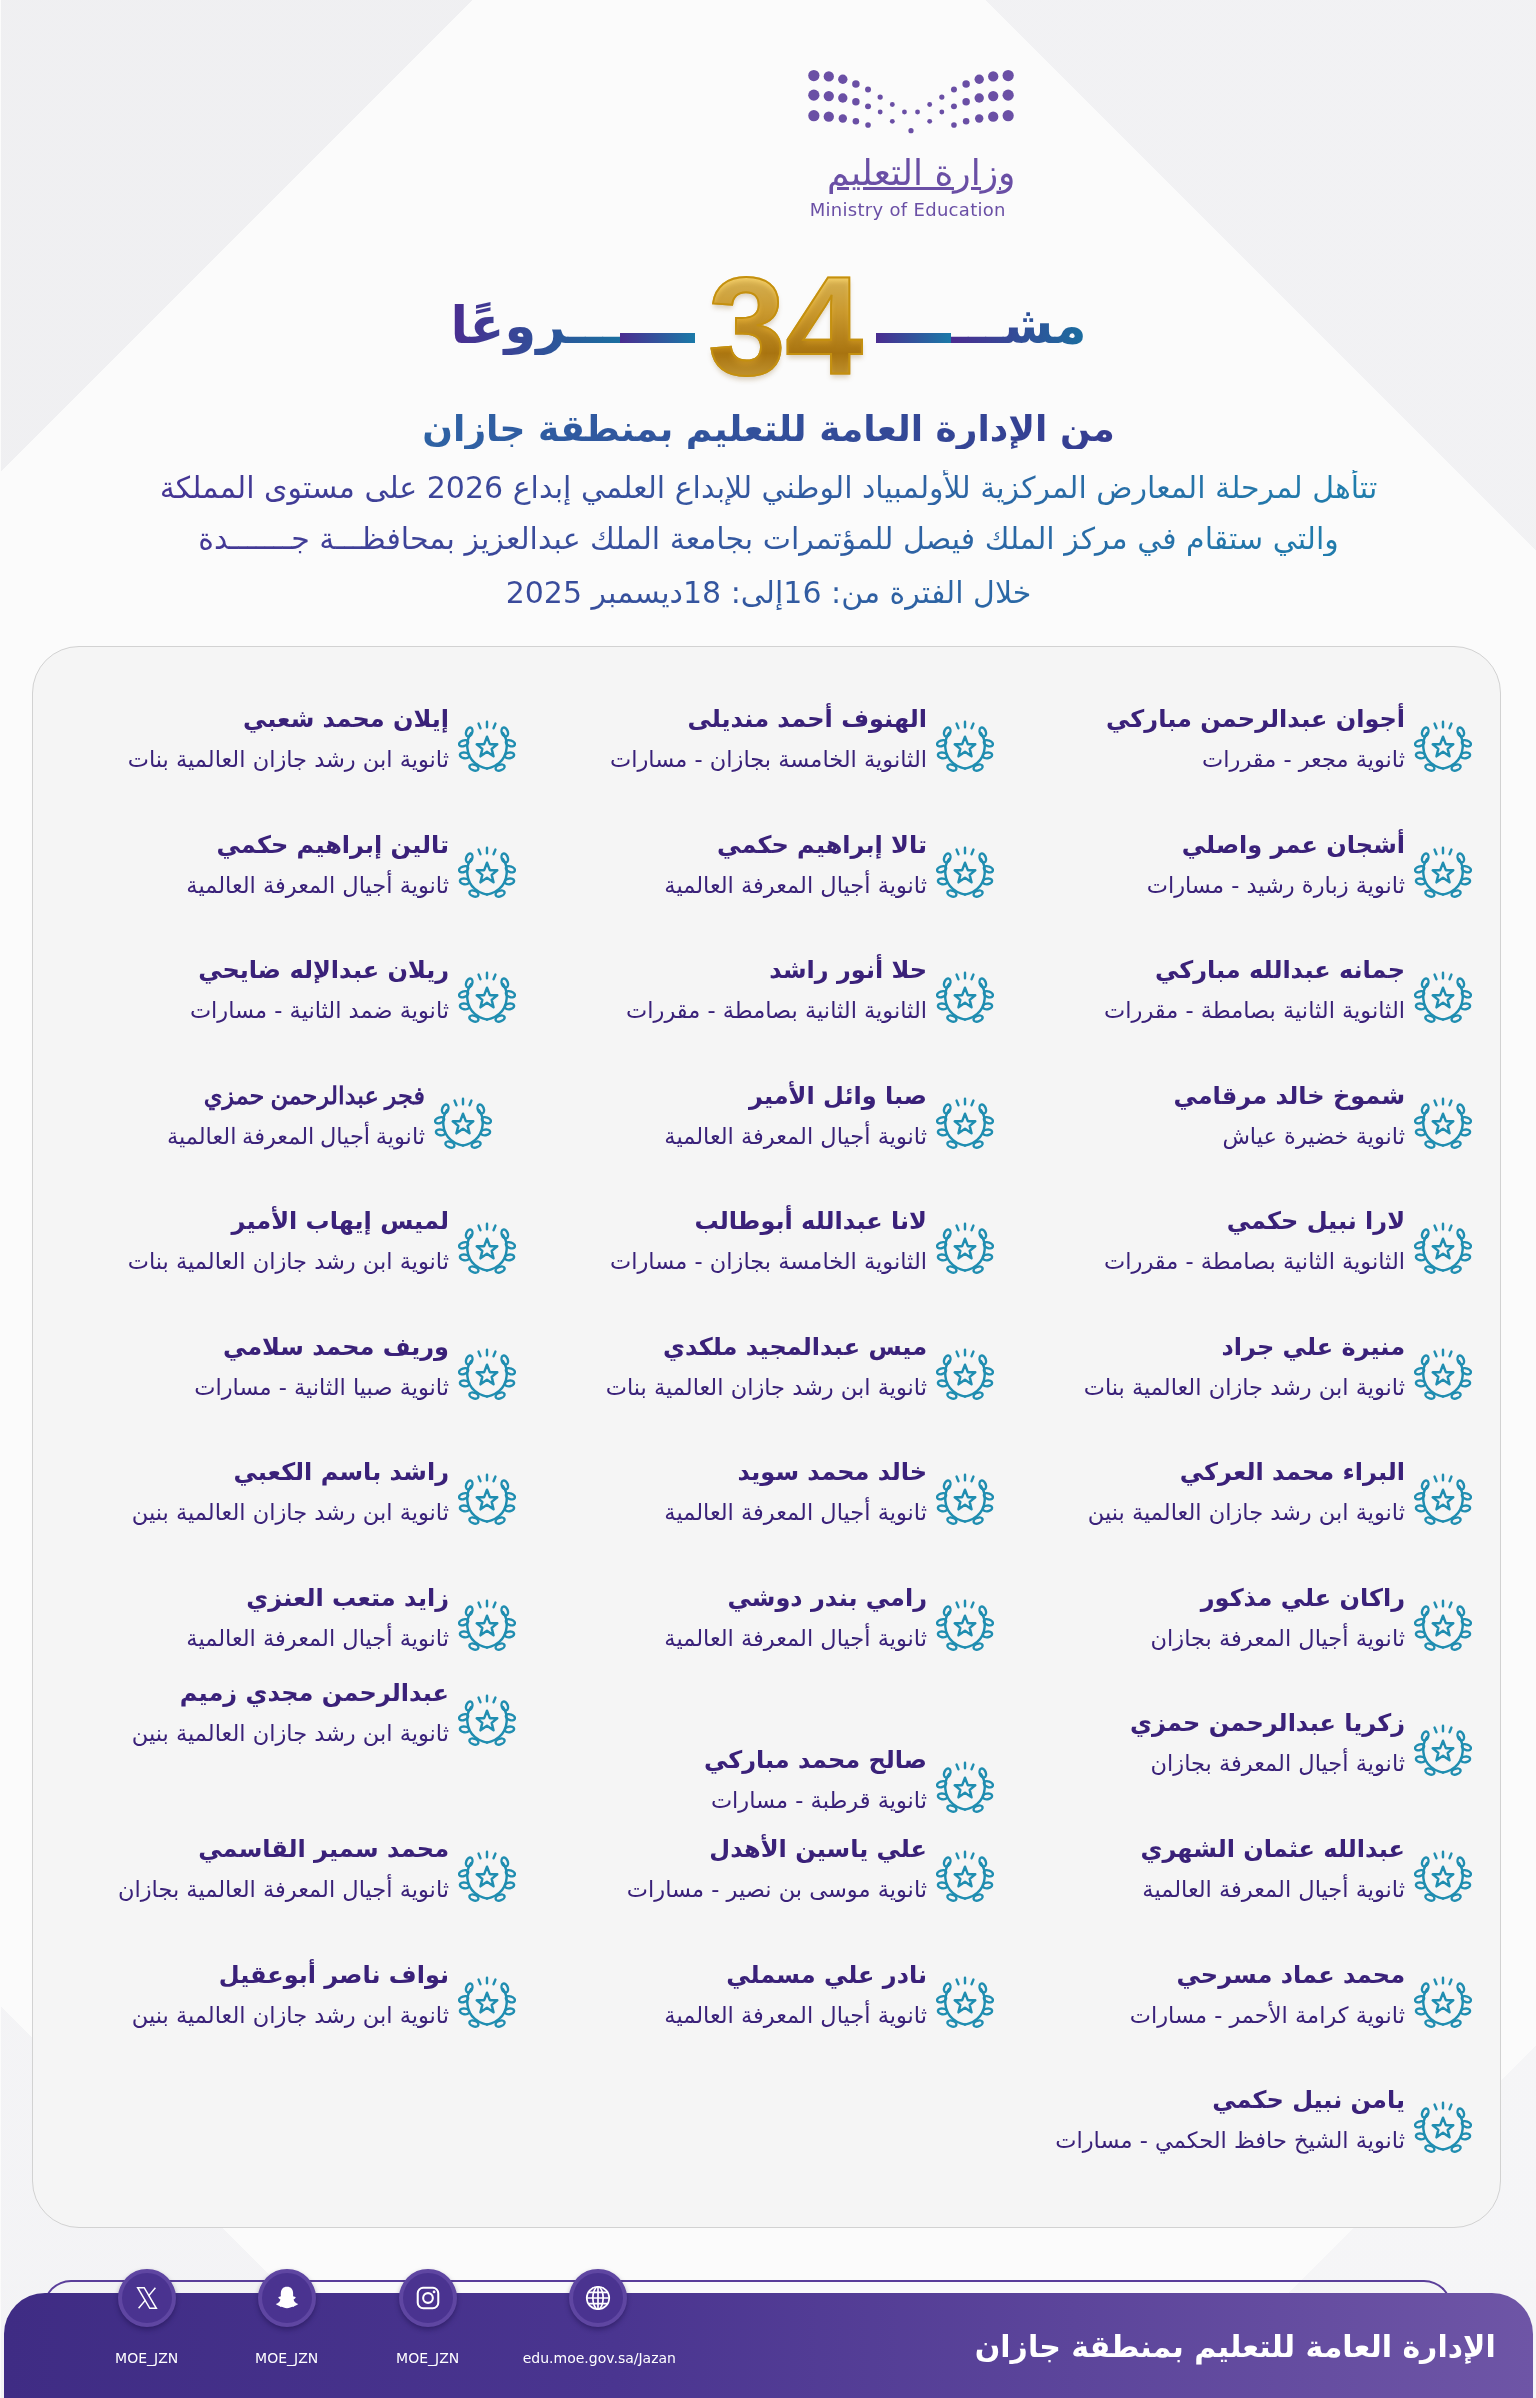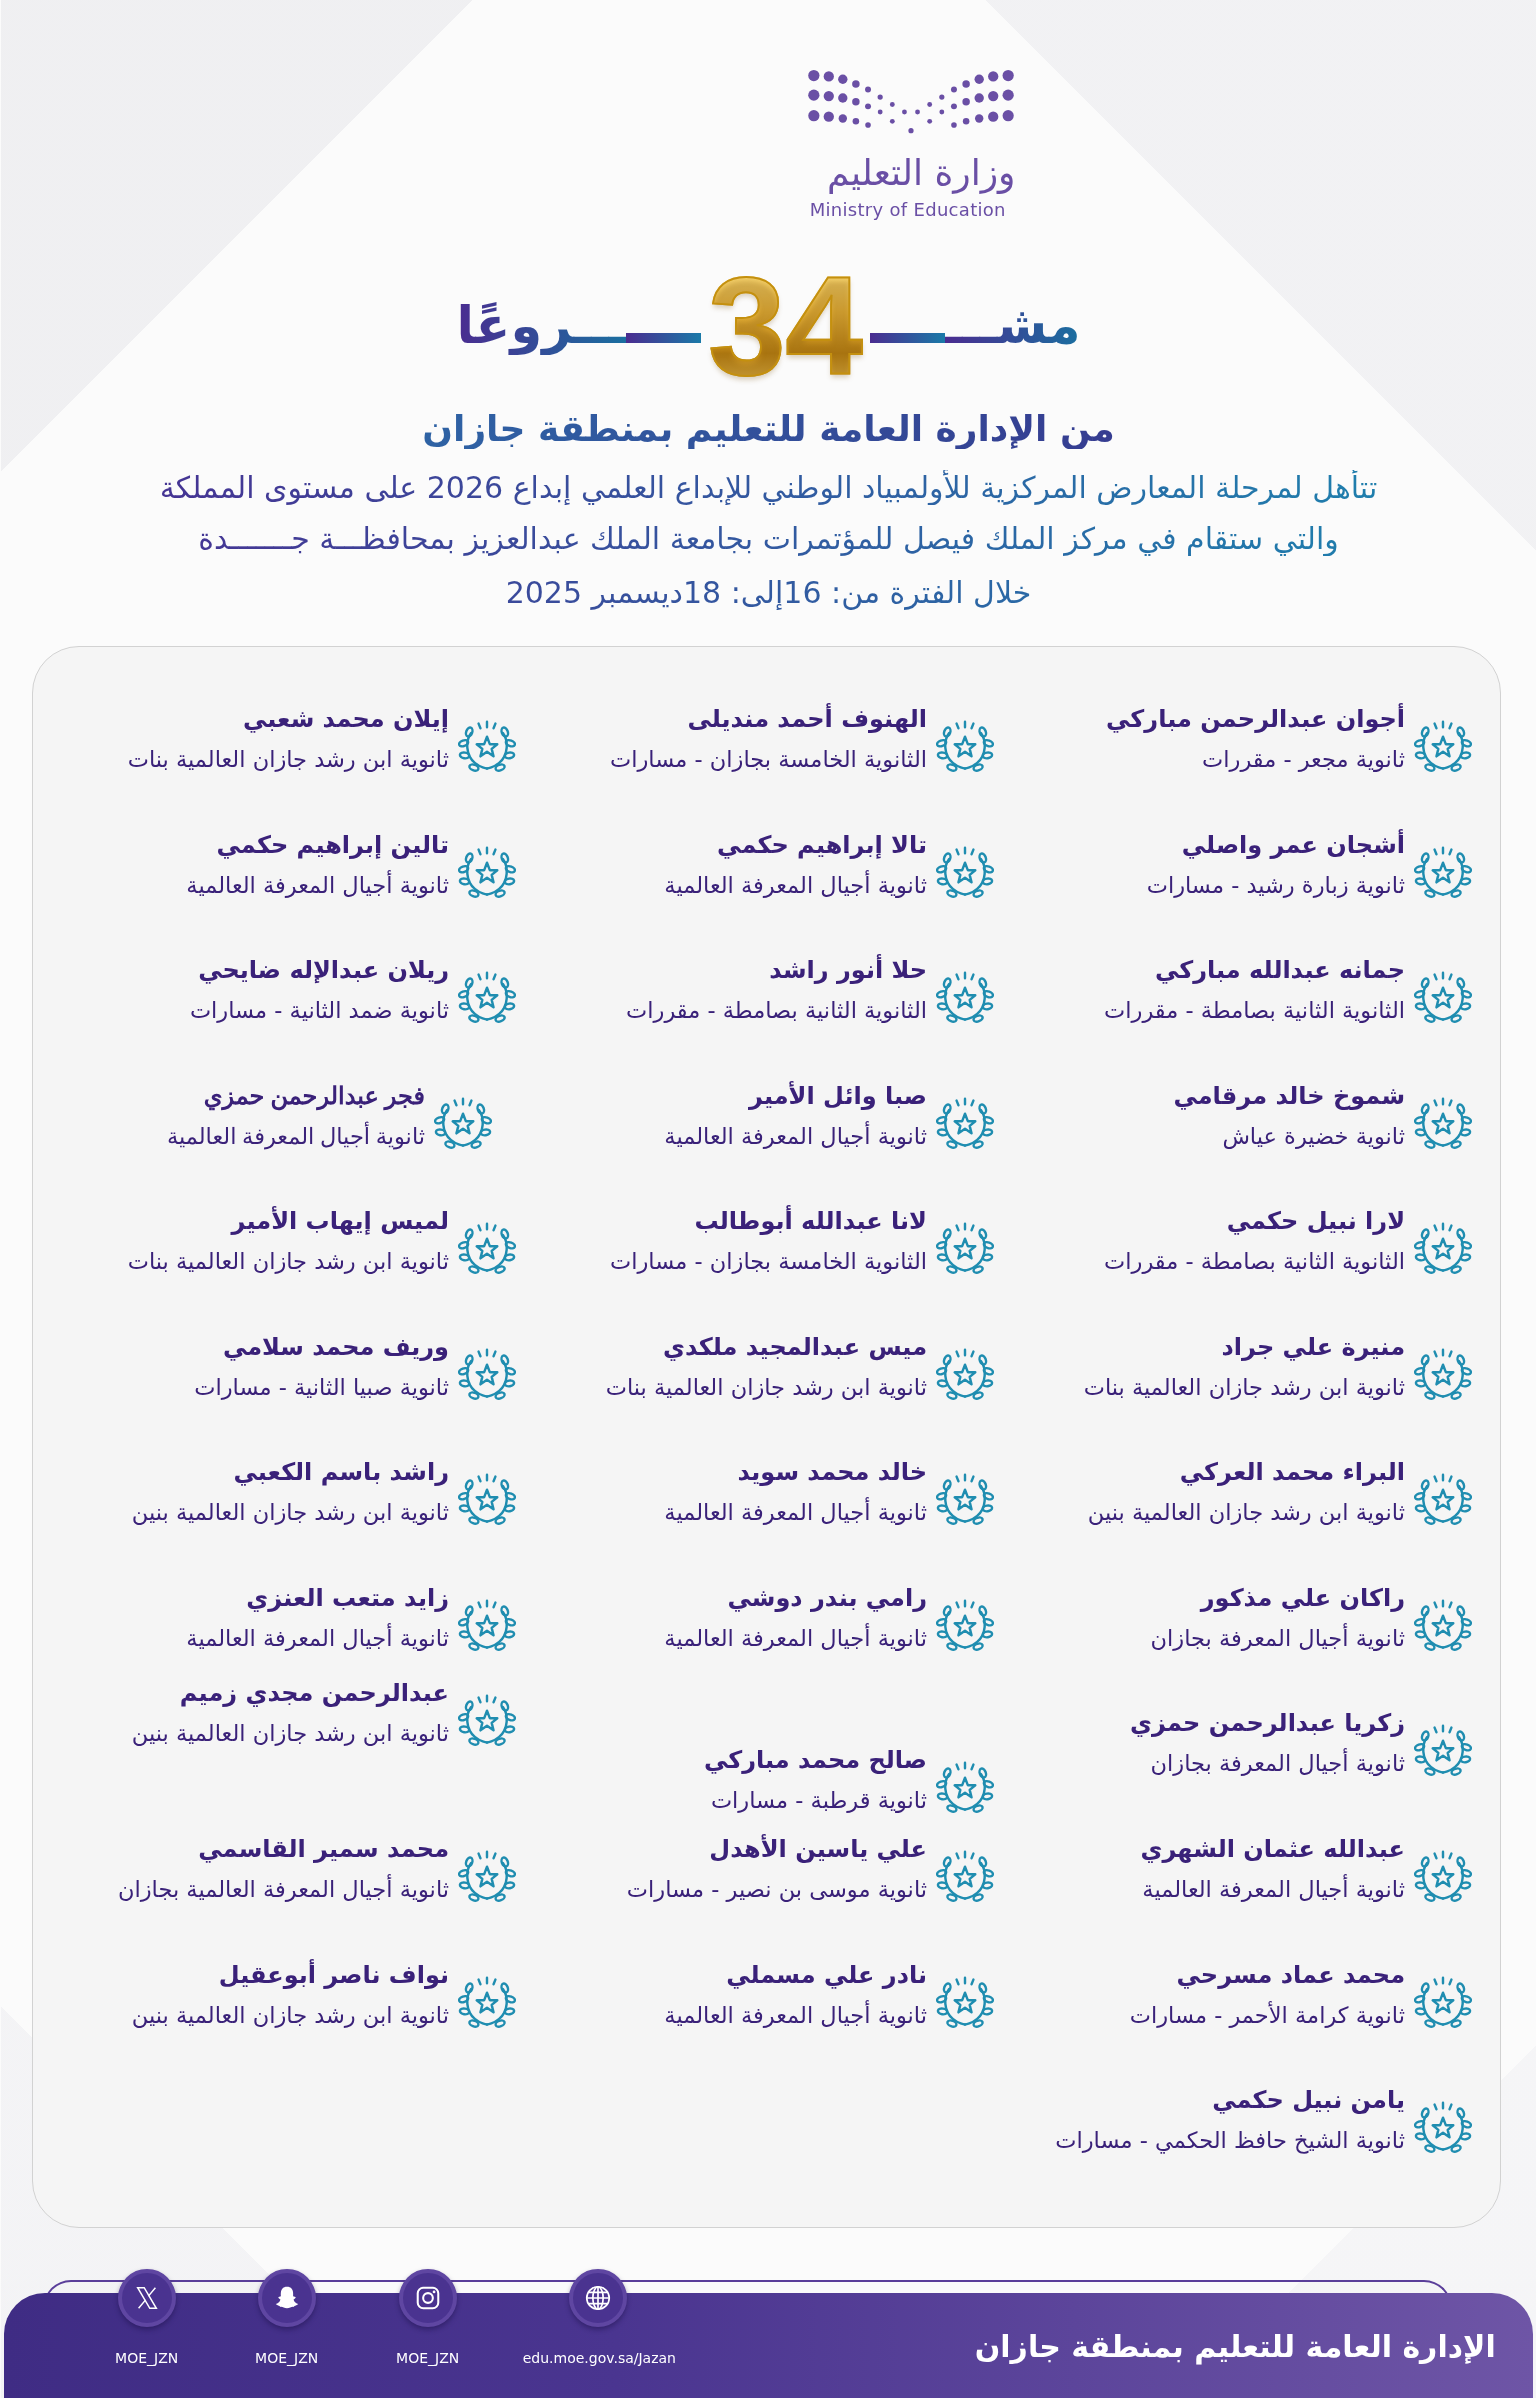--- a/index.html
+++ b/index.html
@@ -22,21 +22,21 @@
   }
 
   
   .logos {
     position: absolute; top: 56px; left: 0; width: 1537px; height: 169px; z-index: 2;
   }
   .moe-logo { position: absolute; left: 806px; top: 5.6px; width: 215px; height: 159px; direction: ltr; }
   .moe-dots { position: absolute; left: 1.9px; top: 7.5px; width: 206px; height: 71px; }
   .moe-ar {
     position: absolute; right: 5.6px; top: 90px;
-    font-size: 36px; color: #6a4fa5; font-family: "DejaVu Sans", sans-serif; direction: rtl;
+    font-size: 36px; color: #6a4fa5; font-family: "DejaVu Sans", sans-serif; direction: rtl; text-decoration: underline;
   }
   .moe-en {
     position: absolute; left: 3.7px; top: 137px;
     font-size: 18px; color: #6a4fa5; letter-spacing: 0.3px; font-family: "DejaVu Sans", sans-serif;
   }
   .olymp-logo { position: absolute; left: 521px; top: 0px; width: 262px; height: 169px; }
   .olymp-mark { position: absolute; left: 81px; top: 0; width: 103px; height: 105px; }
   .olymp-ar {
     position: absolute; left: 0; width: 262px; top: 114px; text-align: center;
     font-size: 17px; font-weight: bold; color: #1f7d8e; direction: rtl;
@@ -59,21 +59,21 @@
     text-decoration: underline;
   }
   .count-line { height: 9.4px; background: linear-gradient(90deg, #4a2c90, #1a7aa8); width: 75px; margin-top: 26px; }
   .count-num {
     font-size: 139px; font-weight: bold; line-height: 1;
     font-family: "Liberation Sans", sans-serif;
     background: linear-gradient(180deg, #fde38a 0%, #e6b23a 40%, #b98012 70%, #f2c95a 100%);
     -webkit-background-clip: text; background-clip: text; color: transparent;
     -webkit-text-stroke: 1.9px #c4900f;
     text-shadow: 0 3.7px 5.6px rgba(120, 80, 10, 0.25);
-    margin: 0 7px;
+    margin: 0 13px;
   }
 
   
   .intro { position: absolute; left: 0; width: 1537px; z-index: 2; text-align: center; direction: rtl; }
   .intro-heading {
     top: 408px; font-size: 36px; font-weight: bold;
     background: linear-gradient(90deg, #2a7ab0, #3a2585);
     -webkit-background-clip: text; background-clip: text; color: transparent;
   }
   .intro-line {

